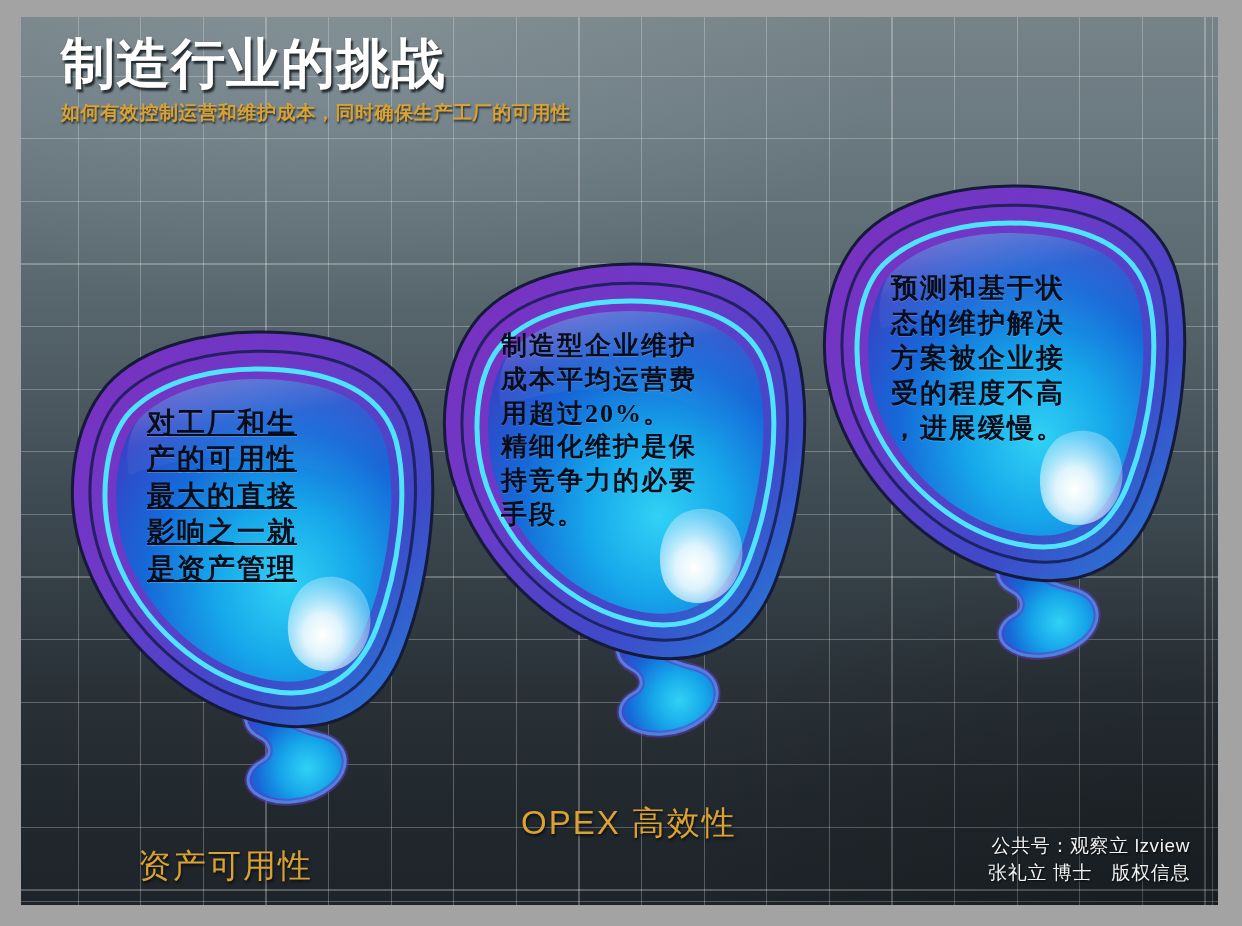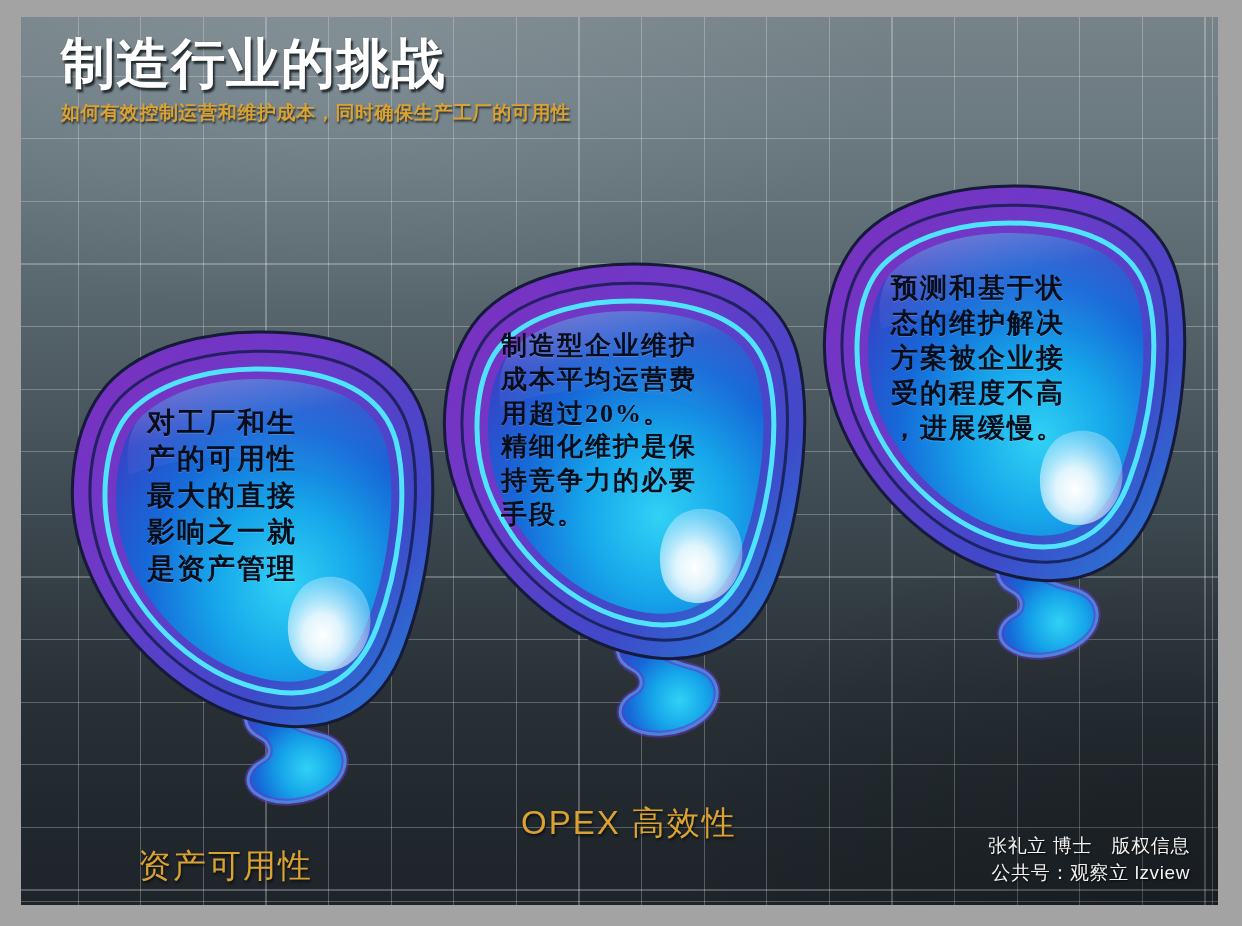--- a/index.html
+++ b/index.html
@@ -198,21 +198,21 @@
                  C 339 168, 330 240, 309 295 C 291 346, 254 364, 206 354
                  C 148 342, 90 292, 66 228 C 50 180, 56 120, 80 94 Z" fill="url(#fill1)"></path>
 
         <path d="M80 94 C 108 66, 158 50, 222 55 C 276 60, 315 78, 327 120
                  C 330 140, 330 162, 328 184 C 280 140, 170 112, 70 150
                  C 66 126, 70 106, 80 94 Z" fill="url(#gloss1)"></path>
 
         <path d="M252 256 C 274 246, 300 254, 308 276 C 317 300, 308 328, 288 340
                  C 266 353, 240 344, 232 322 C 224 298, 232 266, 252 256 Z" fill="url(#spot1)"></path>
       </svg>
-      <div class="bubble-text" style="left:88px; top:80px; width:250px; font-size:28px;">对工厂和生
+      <div class="bubble-text" style="left:88px; top:80px; width:250px; font-size:28px;text-decoration:underline;">对工厂和生
 产的可用性
 最大的直接
 影响之一就
 是资产管理</div>
     </div>
     <div class="bubble-caption" style="left:105px; top:827px;margin-left:12px;">资产可用性</div>
 
     <div class="bubble-group" style="left:410px; top:240px; width:390px; height:500px;">
       <svg class="bubble-svg" width="390" height="500" viewBox="0 0 390 500">
         <defs>
@@ -327,18 +327,18 @@
                  C 266 353, 240 344, 232 322 C 224 298, 232 266, 252 256 Z" fill="url(#spot3)"></path>
       </svg>
       <div class="bubble-text" style="left:80px; top:92px; width:250px; font-size:27px;">预测和基于状
 态的维护解决
 方案被企业接
 受的程度不高
 ，进展缓慢。</div>
     </div>
 
     <div id="footer-credit">
+      <div>公共号：观察立 lzview</div>
       <div>张礼立 博士　版权信息</div>
-      <div>公共号：观察立 lzview</div>
     </div>
 
   </div>
 </div>
 
 </body></html>

